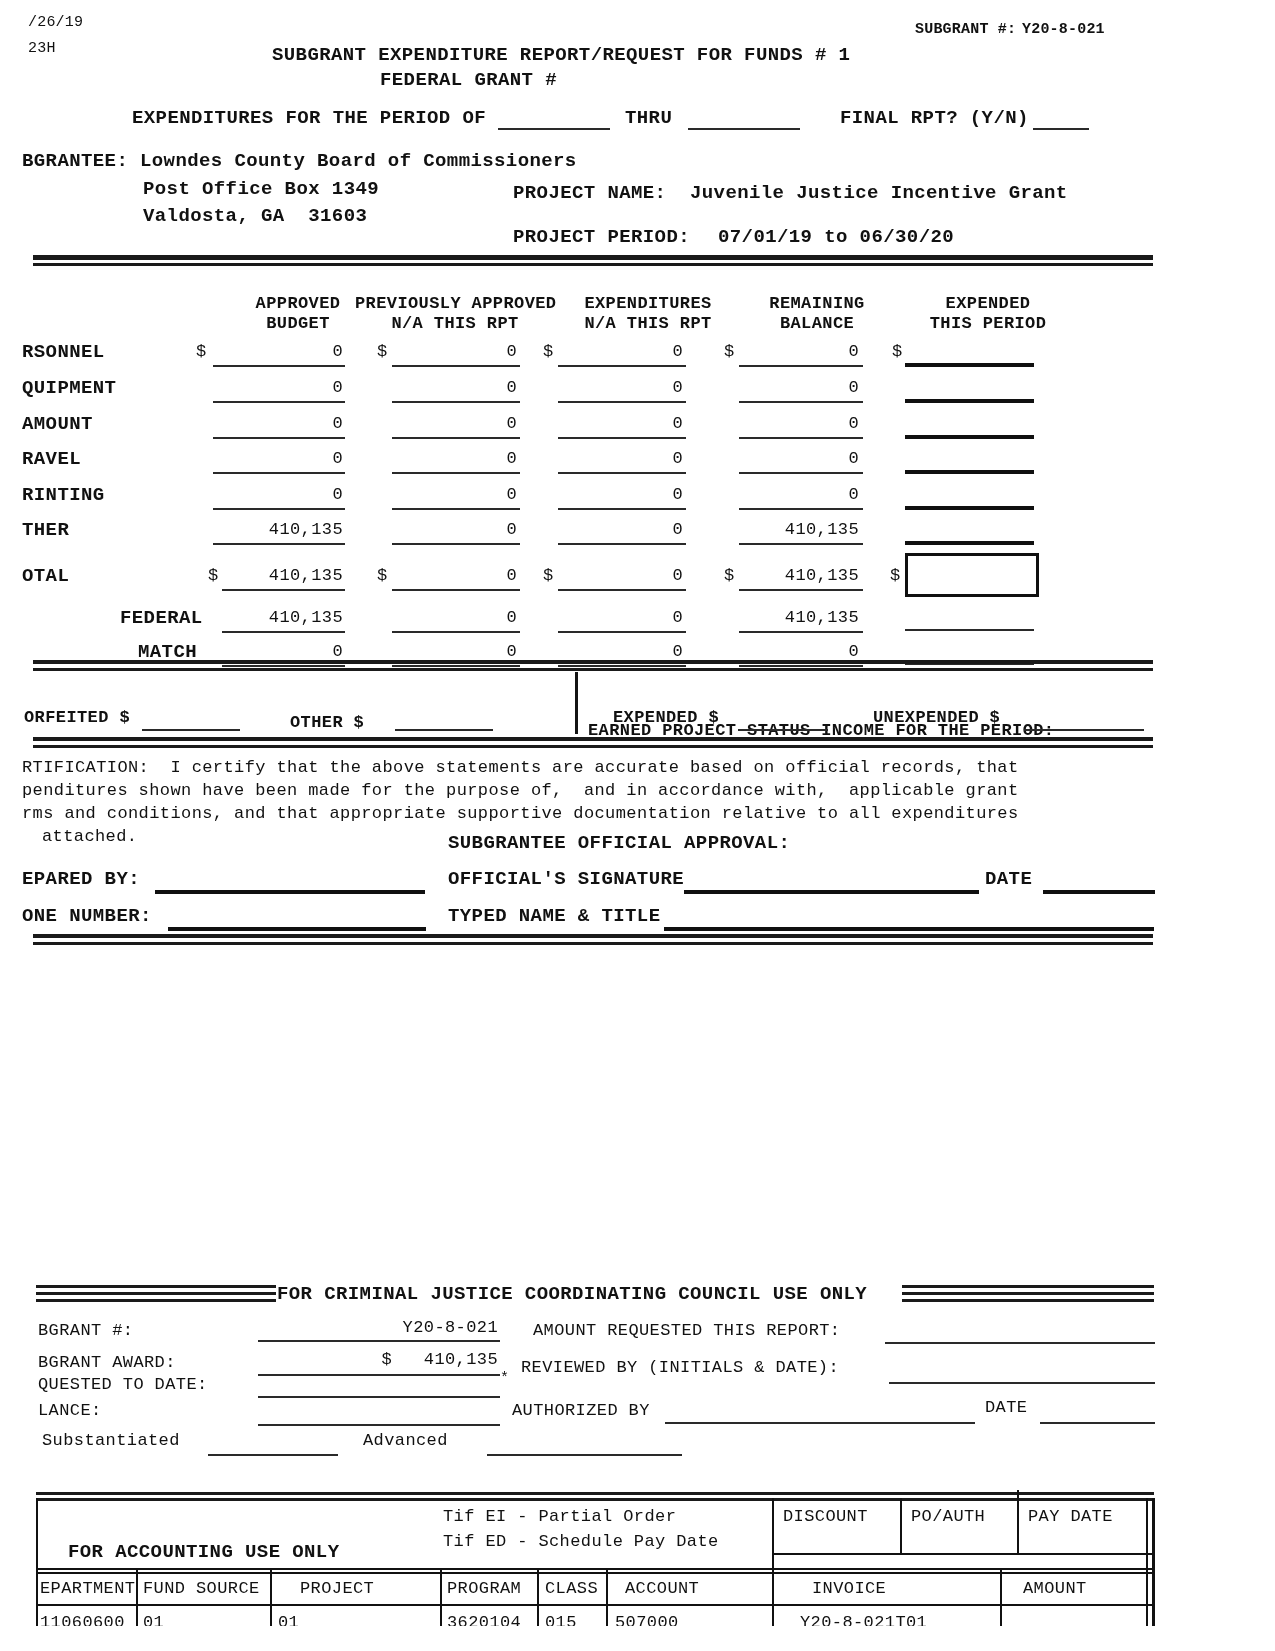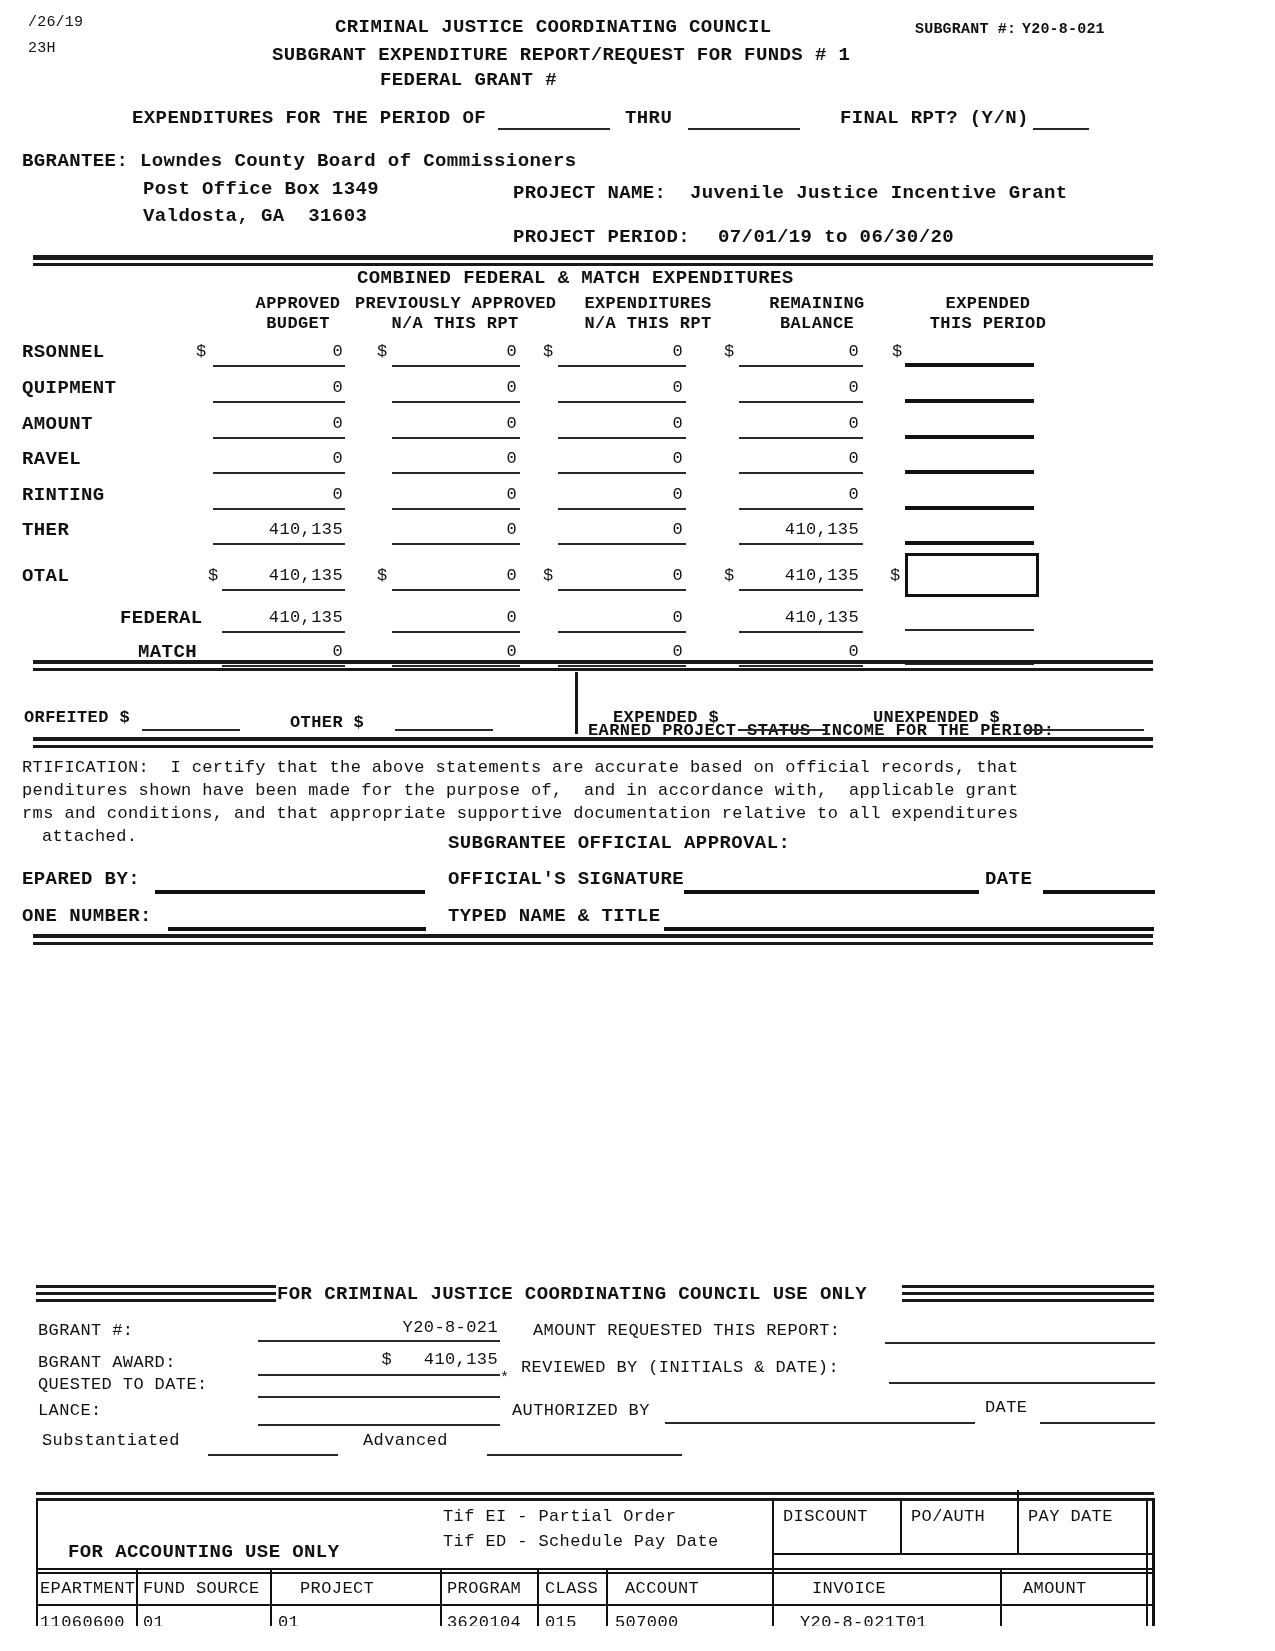--- a/index.html
+++ b/index.html
@@ -62,21 +62,20 @@
   .acct-line { position: absolute; background: #111; }
 </style>
 </head>
 <body>
 
 <div class="page">
 
   <div class="t sm" style="left:28px;top:12px;">/26/19</div>
   <div class="t sm" style="left:28px;top:38px;">23H</div>
 
-  <div class="t bold lg" style="left:335px;top:16px;">CRIMINAL JUSTICE COORDINATING COUNCIL</div>
   <div class="t bold sm" style="left:915px;top:19px;">SUBGRANT #:</div>
   <div class="t bold sm" style="left:1022px;top:19px;">Y20-8-021</div>
 
   <div class="t bold lg" style="left:272px;top:44px;">SUBGRANT EXPENDITURE REPORT/REQUEST FOR FUNDS # 1</div>
   <div class="t bold lg" style="left:380px;top:69px;">FEDERAL GRANT #</div>
 
   <div class="t bold lg" style="left:132px;top:107px;">EXPENDITURES FOR THE PERIOD OF</div>
   <div class="t" style="left:500px;top:107px;width:108px;"></div>
   <div class="uline" style="left:498px;top:128px;width:112px;"></div>
   <div class="t bold lg" style="left:625px;top:107px;">THRU</div>
@@ -92,21 +91,20 @@
   <div class="t bold lg" style="left:143px;top:205px;">Valdosta, GA  31603</div>
 
   <div class="t bold lg" style="left:513px;top:182px;">PROJECT NAME:</div>
   <div class="t bold lg" style="left:690px;top:182px;">Juvenile Justice Incentive Grant</div>
   <div class="t bold lg" style="left:513px;top:226px;">PROJECT PERIOD:</div>
   <div class="t bold lg" style="left:718px;top:226px;">07/01/19 to 06/30/20</div>
 
   <div class="rule" style="left:33px;top:255px;width:1120px;height:5px;"></div>
   <div class="rule" style="left:33px;top:263px;width:1120px;height:3px;"></div>
 
-  <div class="t bold lg" style="left:357px;top:267px;">COMBINED FEDERAL &amp; MATCH EXPENDITURES</div>
 
   <div class="t bold md c" style="left:228px;top:293px;width:140px;">APPROVED</div>
   <div class="t bold md c" style="left:228px;top:313px;width:140px;">BUDGET</div>
 
   <div class="t bold md c" style="left:355px;top:293px;width:200px;">PREVIOUSLY APPROVED</div>
   <div class="t bold md c" style="left:362px;top:313px;width:186px;">N/A THIS RPT</div>
 
   <div class="t bold md c" style="left:562px;top:293px;width:172px;">EXPENDITURES</div>
   <div class="t bold md c" style="left:555px;top:313px;width:186px;">N/A THIS RPT</div>
 

